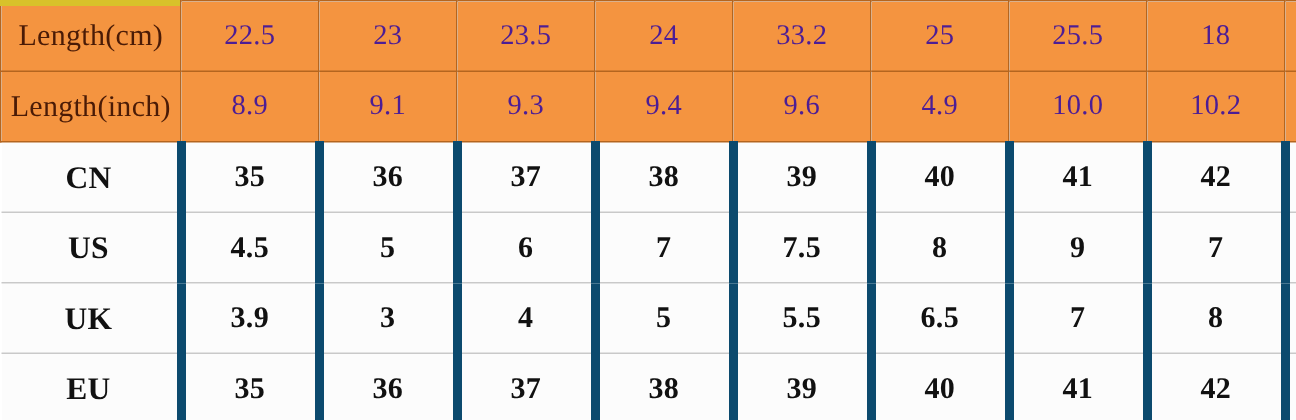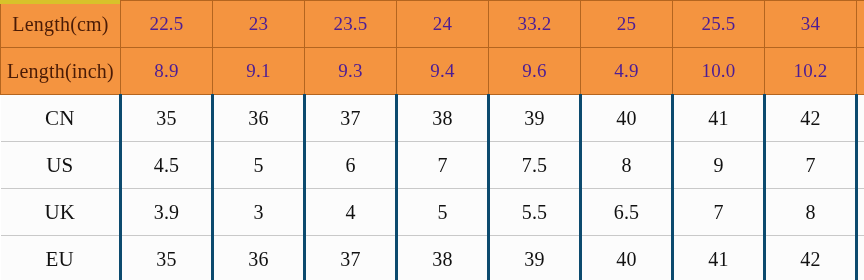--- a/index.html
+++ b/index.html
@@ -77,31 +77,32 @@
 
   
   tr.body-row td {
     background: #fcfcfc;
     border-top: 1px solid #9a9a9a;
     border-bottom: 1px solid #c9c9c9;
     border-left: 1px solid #9a9a9a;
     border-right: 1px solid #9a9a9a;
     color: #111111;
     font-size: 20px;
+    font-weight: bold;
   }
   tr.body-row td.label-cell {
     font-size: 21px;
     border-left: none;
   }
   tr.body-row td.first-data {
     border-left: 1px solid #9a9a9a;
   }
 
   tr.body-row td.data-cell {
-    border-left: 3px solid #0c4a6e;
+    border-left: 6px solid #0c4a6e;
     border-right: none;
   }
   tr.body-row td.data-cell.last-data {
     border-right: 1px solid #9a9a9a;
   }
 </style>
 </head>
 <body>
 
 <div id="size-chart">
@@ -125,21 +126,21 @@
 
       <tr class="header-row">
         <td class="label-cell">Length(cm)</td>
         <td class="data-cell first-data">22.5</td>
         <td class="data-cell">23</td>
         <td class="data-cell">23.5</td>
         <td class="data-cell">24</td>
         <td class="data-cell">33.2</td>
         <td class="data-cell">25</td>
         <td class="data-cell">25.5</td>
-        <td class="data-cell">34</td>
+        <td class="data-cell">18</td>
         <td class="data-cell last-data">26.5</td>
       </tr>
 
       <tr class="header-row">
         <td class="label-cell">Length(inch)</td>
         <td class="data-cell first-data">8.9</td>
         <td class="data-cell">9.1</td>
         <td class="data-cell">9.3</td>
         <td class="data-cell">9.4</td>
         <td class="data-cell">9.6</td>

